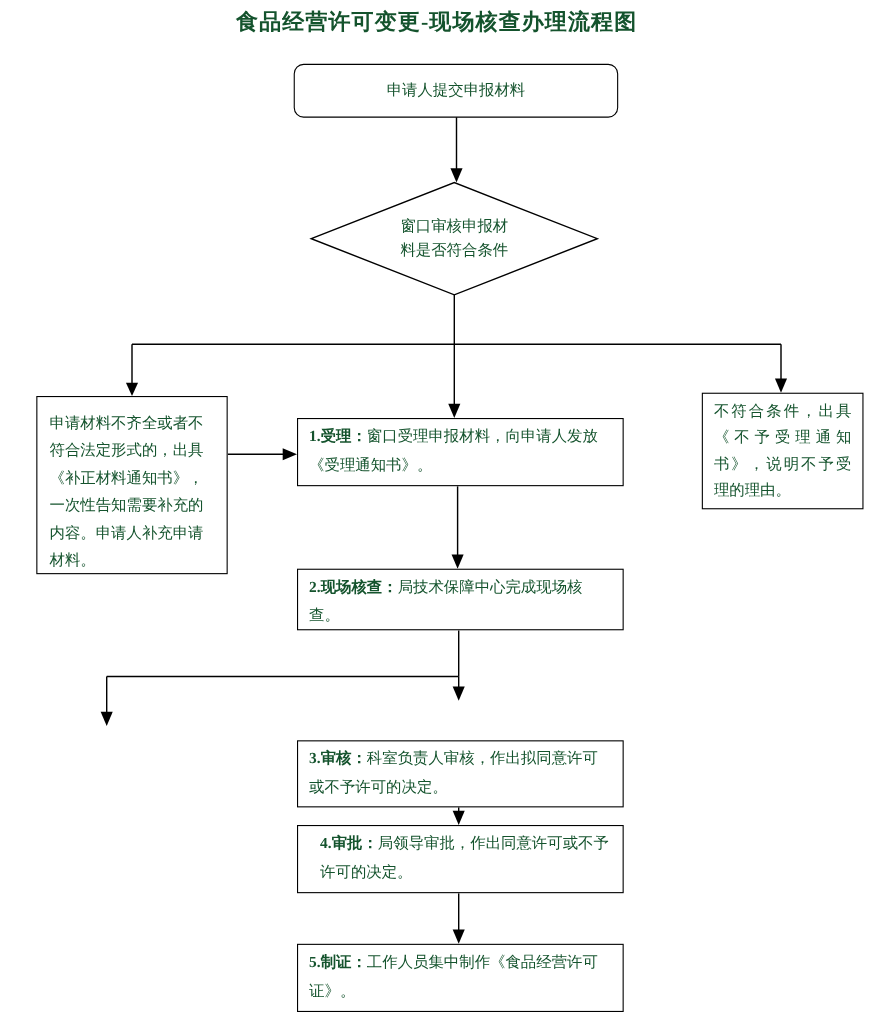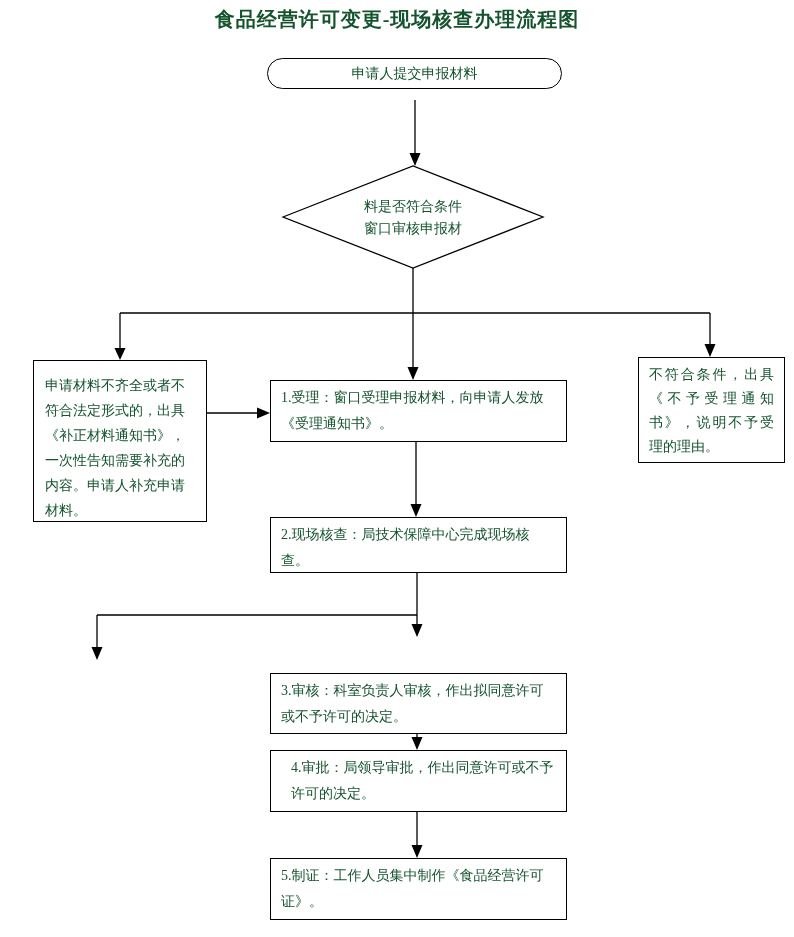--- a/index.html
+++ b/index.html
@@ -10,39 +10,39 @@
   .title{
     position:absolute;top:6px;left:0;width:100%;text-align:center;
     font-size:20px;font-weight:bold;letter-spacing:1px;
   }
   .connectors{position:absolute;left:0;top:0;}
   .node{
     position:absolute;border:1.5px solid #000;background:#fff;
     font-size:14px;box-sizing:border-box;
   }
   .start{
-    left:267px;top:58px;width:295px;height:31px;border-radius:19px;
+    left:267px;top:58px;width:295px;height:49px;border-radius:9px;
     display:flex;align-items:center;justify-content:center;line-height:18px;
   }
   .diamond-text{
     position:absolute;left:313px;top:196px;width:200px;text-align:center;
     font-size:14px;line-height:22px;
   }
   .left-box{left:33px;top:360px;width:174px;height:162px;padding:12px 11px;line-height:25px;}
   .right-box{left:638px;top:357px;width:147px;height:106px;padding:5px 10px;line-height:24px;
     text-align:justify;text-justify:inter-ideograph;}
   .step{left:270px;width:297px;padding:4px 10px;line-height:26px;}
   #step1{top:380px;height:62px;}
   #step2{top:517px;height:56px;}
   #step3{top:673px;height:61px;}
   #step4{top:750px;height:62px;padding-left:20px;}
   #step5{top:858px;height:62px;}
   .special{left:11px;top:660px;width:207px;height:207px;padding:2px 8px;line-height:23px;}
   .special-title{text-align:center;}
-  .step b{font-weight:normal;}
+  .step b{font-weight:bold;}
 </style>
 </head>
 <body>
 
 <div class="canvas">
 
   <svg class="connectors" width="794" height="937" viewBox="0 0 794 937">
     <g stroke="#000000" stroke-width="1.3" fill="none">
       <line x1="415" y1="100" x2="415" y2="154"></line>
       <line x1="413" y1="268" x2="413" y2="313"></line>
@@ -74,22 +74,22 @@
     </g>
   </svg>
 
   <div class="title">食品经营许可变更-现场核查办理流程图</div>
 
   <div class="node start">
     <span>申请人提交申报材料</span>
   </div>
 
   <div class="diamond-text">
+    <div>窗口审核申报材</div>
     <div>料是否符合条件</div>
-    <div>窗口审核申报材</div>
   </div>
 
   <div class="node left-box">
     <span>申请材料不齐全或者不符合法定形式的，出具《补正材料通知书》，一次性告知需要补充的内容。申请人补充申请材料。</span>
   </div>
 
   <div class="node right-box">
     <span>不符合条件，出具《不予受理通知书》，说明不予受理的理由。</span>
   </div>
 

